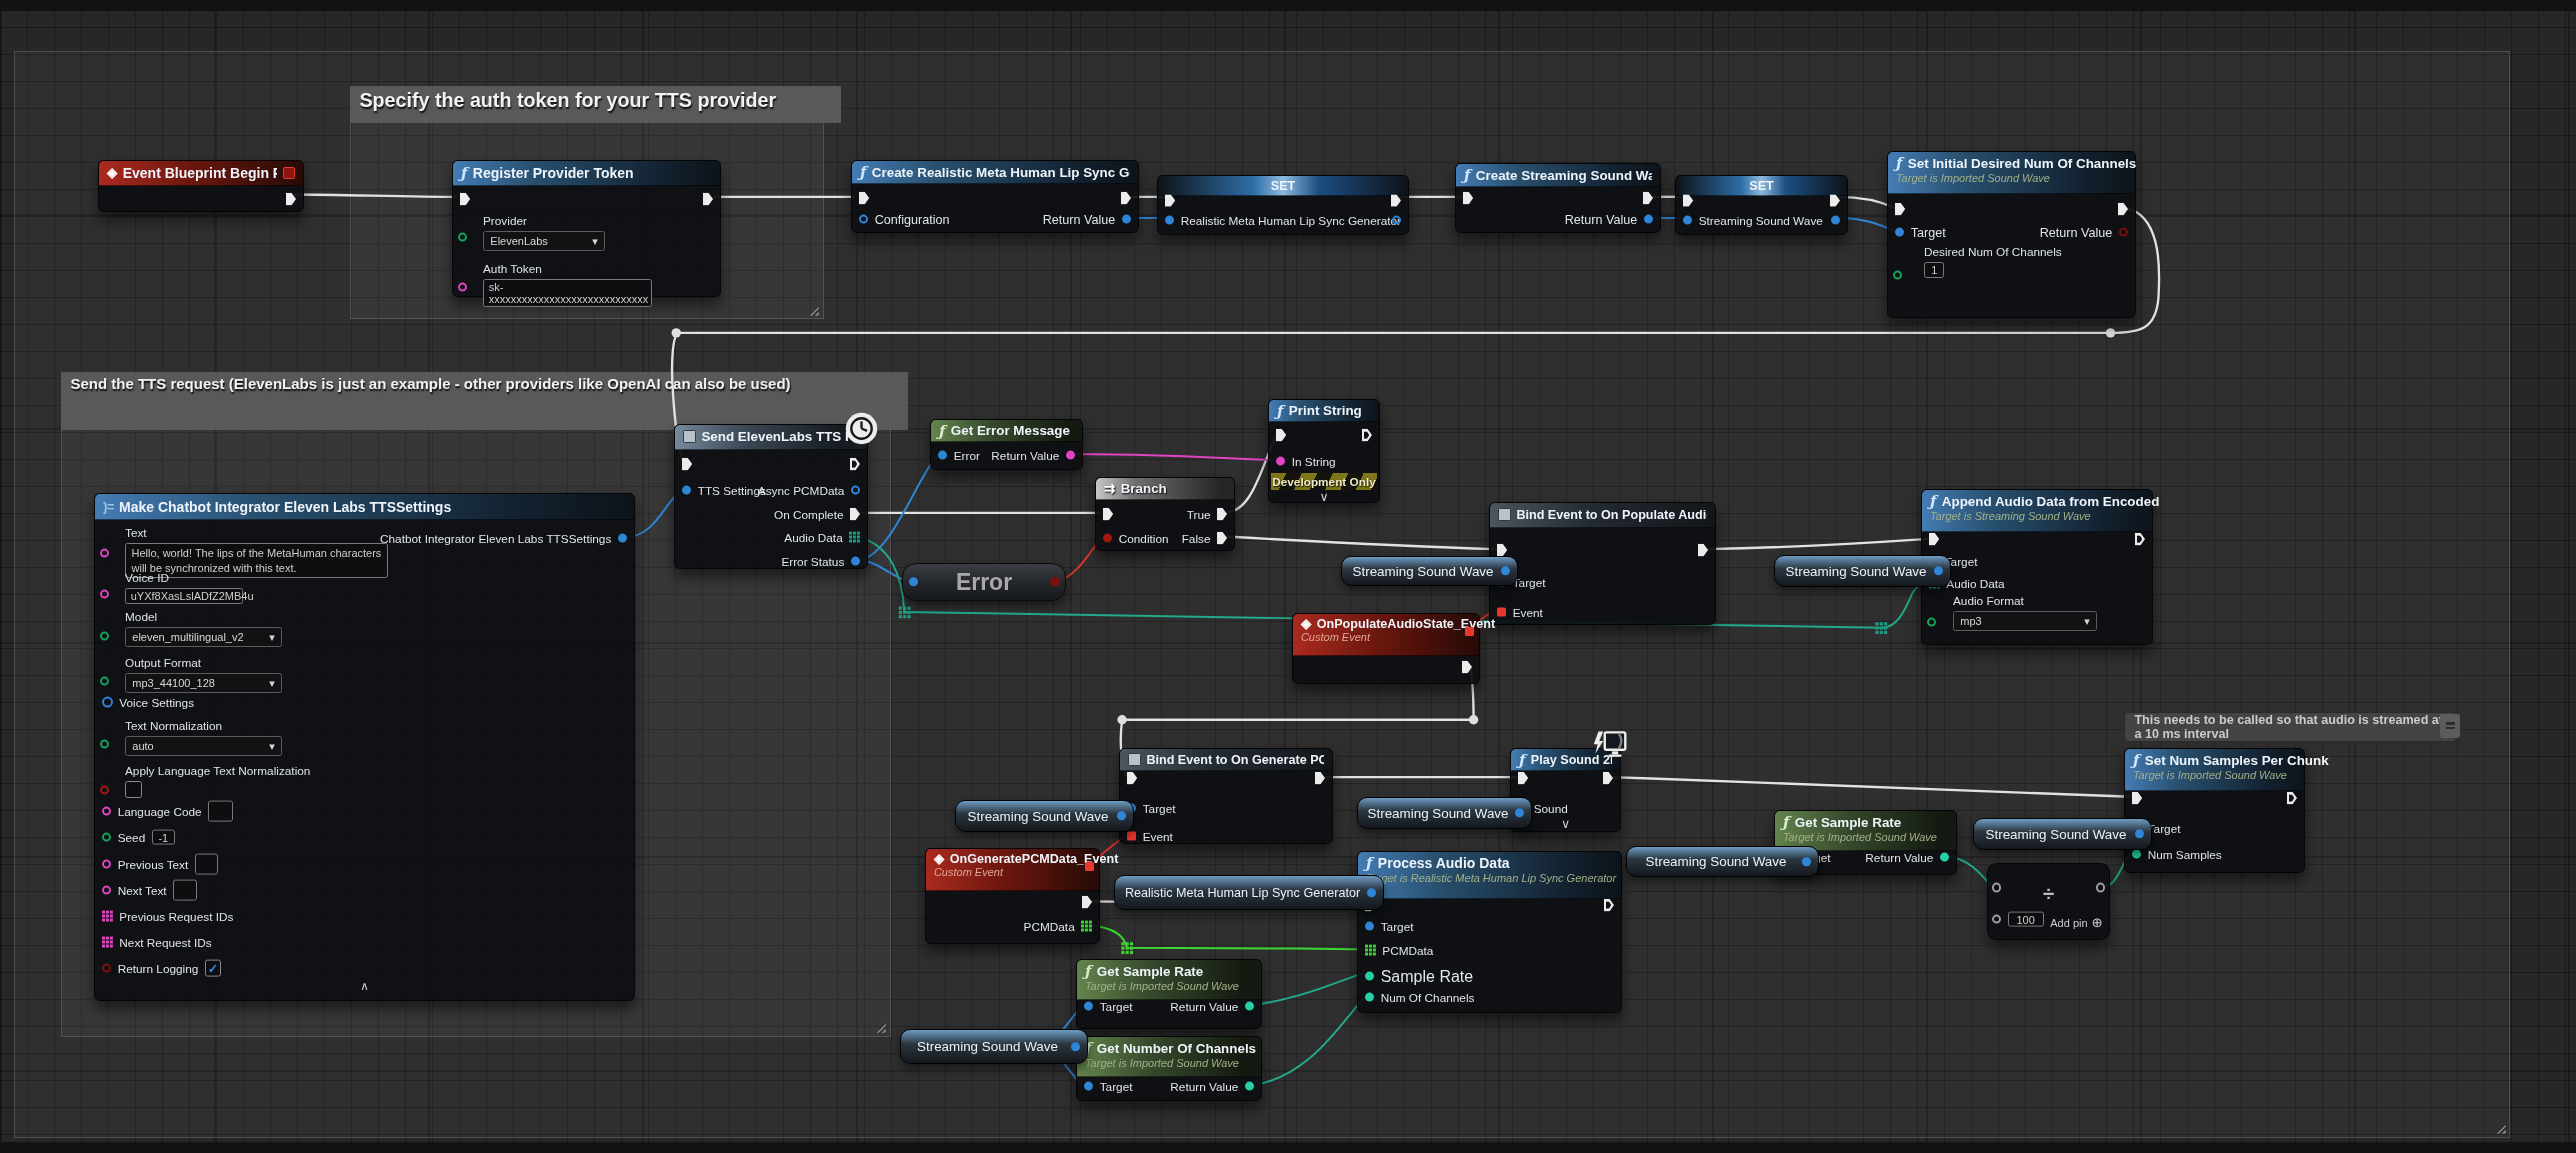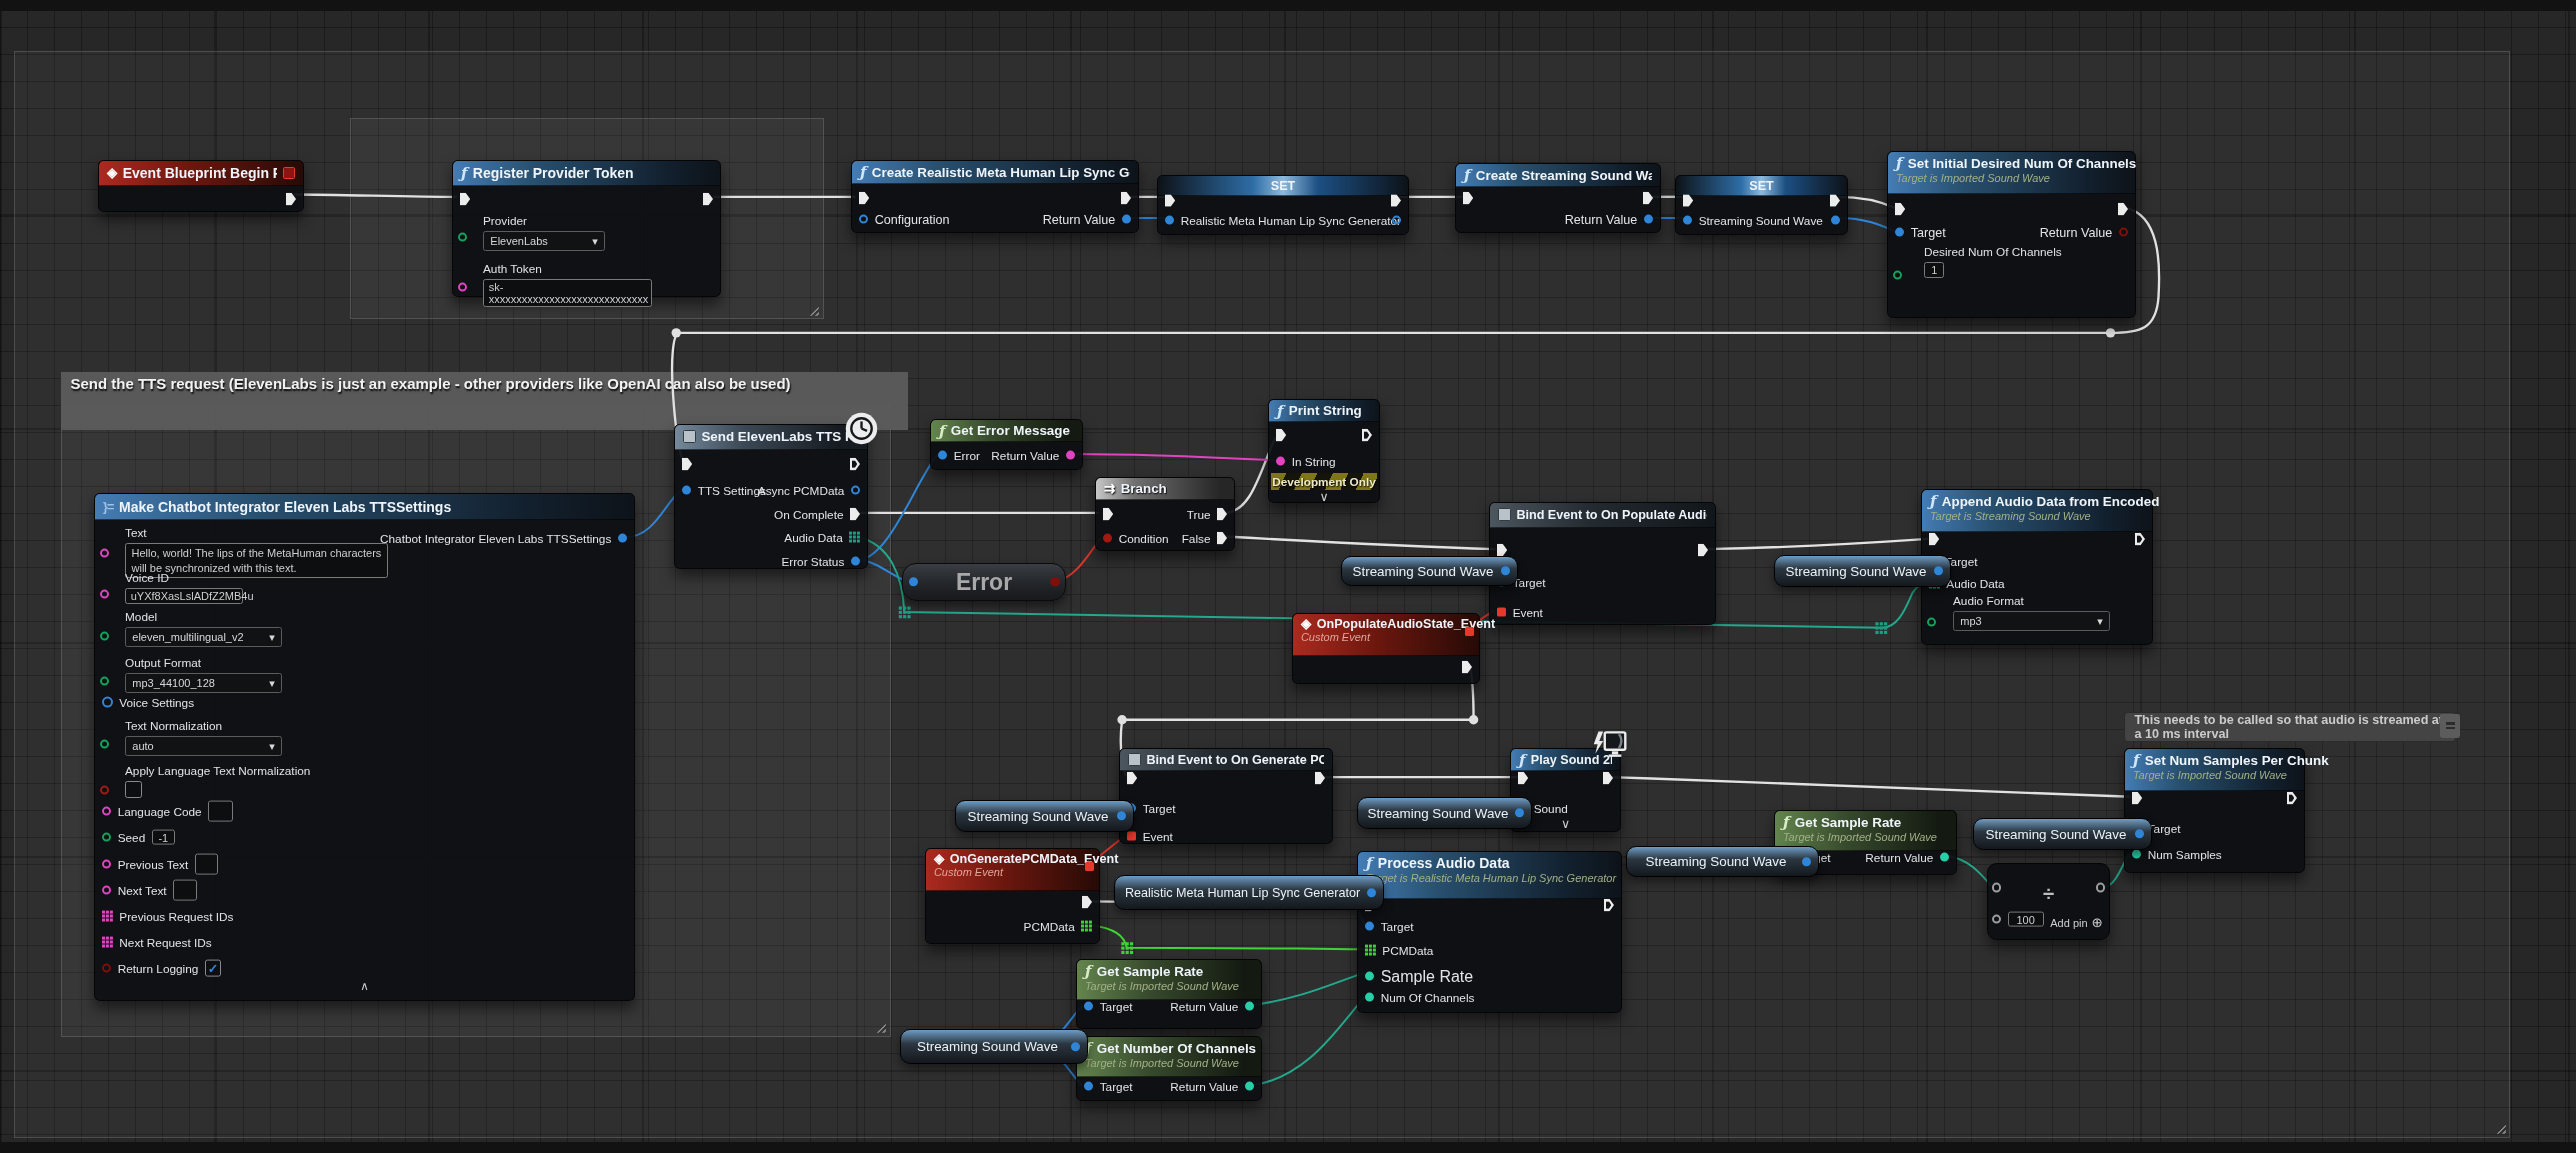--- a/index.html
+++ b/index.html
@@ -75,20 +75,23 @@
 
 <div id="canvas">
 
   <div class="strip" style="top:0;height:11px"></div>
   <div class="strip" style="top:1142px;height:11.8px"></div>
 
   <div class="cbody" style="left:14px;top:51px;width:2494px;height:1085px"></div>
   <div class="cbody" style="left:350px;top:118px;width:472px;height:199px"></div>
   <div class="cbody" style="left:61px;top:404px;width:828px;height:631px"></div>
 
+  <div class="chead" style="left:350px;top:86px;width:472px;height:31px;font-size:19.7px">
+      <span>Specify the auth token for your TTS provider</span>
+    </div>
   <div class="chead" style="left:61px;top:372px;width:828px;height:52px;font-size:15px">
       <span>Send the TTS request (ElevenLabs is just an example - other providers like OpenAI can also be used)</span>
     </div>
 
   <div class="grip" style="left:807px;top:304px"></div>
   <div class="grip" style="left:874px;top:1021px"></div>
   <div class="grip" style="left:2494px;top:1122px"></div>
 
   <svg class="wires" width="2576" height="1154" viewBox="0 0 3276 1467">
     <g fill="none" stroke="#e2e2e2" stroke-width="3">
@@ -502,21 +505,21 @@
         <span>Target</span>
       </div>
     <div class="prow l" style="top:93px;font-size:11.8px">
         <span class="gpw" style="--pc:#1d9e83">
           <i></i>
         </span>
         <span>Audio Data</span>
       </div>
     <div class="fgroup" style="top:104px;left:31px">
         <div class="flbl">Audio Format</div>
-      <div class="sel" style="width:157px">
+      <div class="sel" style="width:144px">
           <span>mp3</span>
           <span>▾</span>
         </div>
       </div>
     <div class="prow l" style="top:132px;left:4.7px">
         <span class="cp pc-green"></span>
       </div>
   </div>
 
   <div class="node" style="left:1119px;top:748px;width:212px;height:94px">

